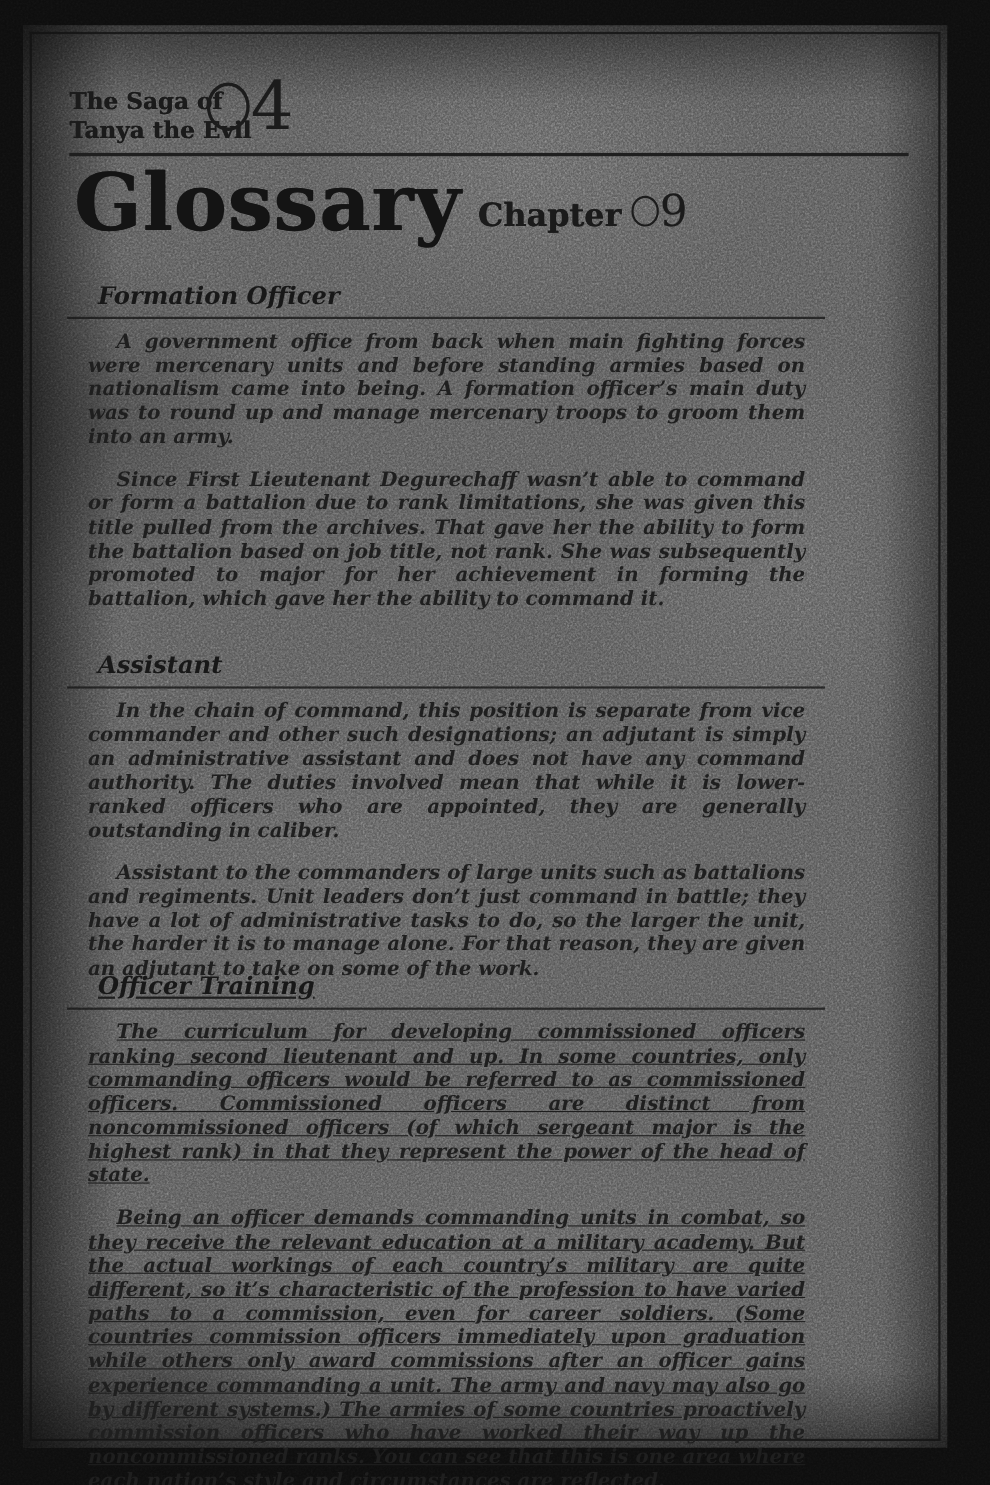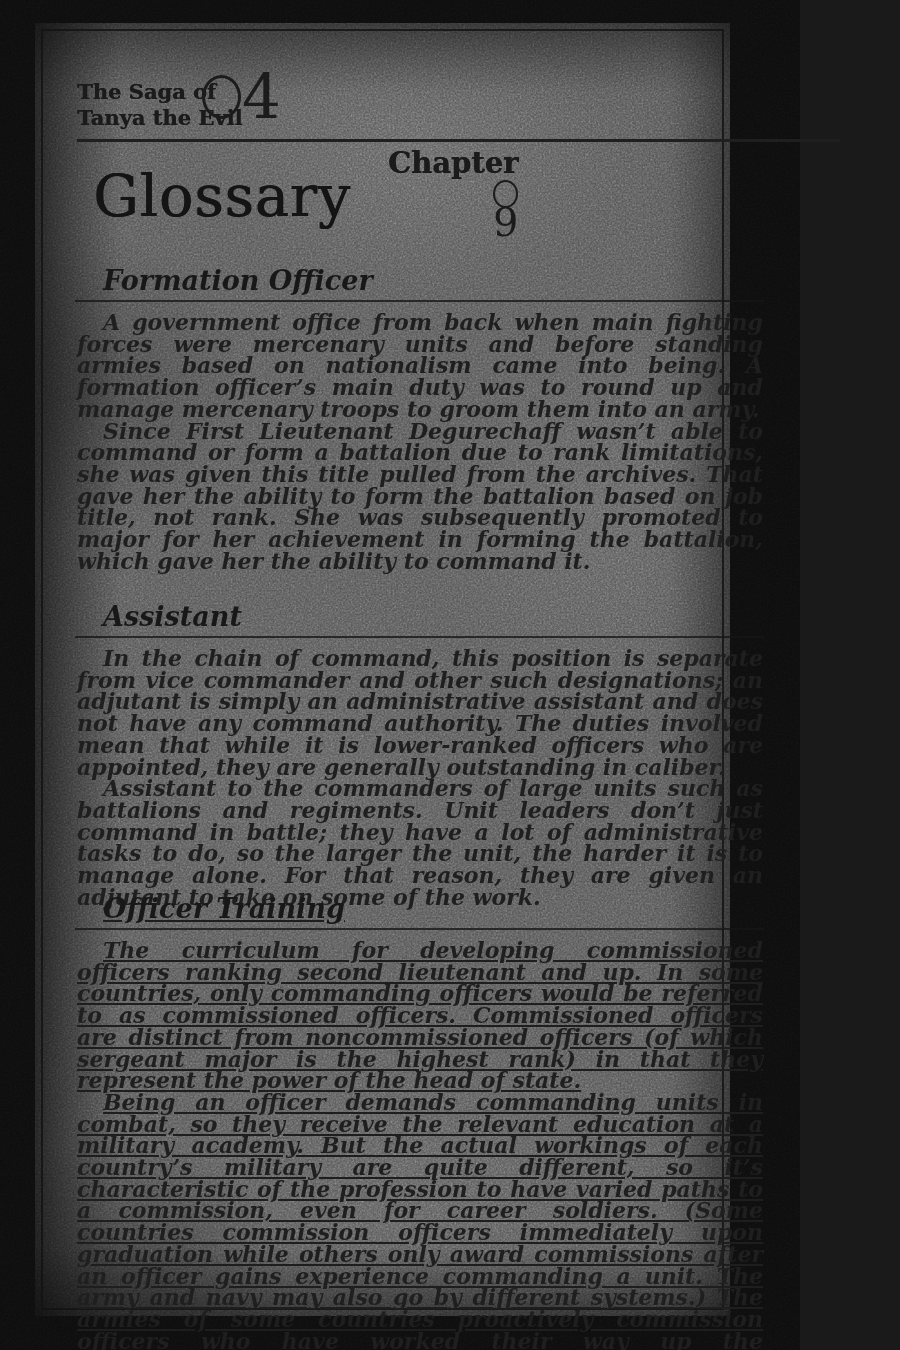--- a/index.html
+++ b/index.html
@@ -7,21 +7,21 @@
     width:900px;height:1350px;
     background:#1a1a1a;
     position:relative;
     overflow:hidden;
     font-family:"DejaVu Serif", serif;
   }
   .defs{position:absolute;width:0;height:0;}
 
   
   .page{
-    position:absolute;left:35px;top:23px;width:695px;height:1293px;
+    position:absolute;left:21px;top:23px;width:840px;height:1293px;
     background:
       radial-gradient(ellipse 300px 200px at 55% 10%, rgba(255,255,255,.22), transparent 70%),
       radial-gradient(ellipse 260px 300px at 82% 38%, rgba(255,255,255,.16), transparent 70%),
       radial-gradient(ellipse 300px 260px at 38% 58%, rgba(255,255,255,.12), transparent 70%),
       radial-gradient(ellipse 360px 260px at 55% 90%, rgba(255,255,255,.15), transparent 70%),
       radial-gradient(ellipse 220px 220px at 8% 28%, rgba(0,0,0,.20), transparent 70%),
       radial-gradient(ellipse 240px 200px at 12% 97%, rgba(0,0,0,.30), transparent 70%),
       #a8a8a8;
   }
   .grain{
@@ -66,58 +66,57 @@
   }
   .header-rule{
     position:absolute;z-index:4;left:42px;top:116px;width:763px;height:3px;
     background:#1f1f1f;
   }
   .title-row{
     position:absolute;z-index:4;left:43px;top:121px;
     display:flex;align-items:flex-end;color:#141414;
   }
   .main-title{
-    margin:15px;font-size:57px;line-height:74px;font-weight:normal;
+    margin:3px;font-size:72px;line-height:74px;font-weight:bold;
     letter-spacing:1px;
     text-shadow:.8px 0 0 currentColor;
   }
   .chapter{
-    display:flex;align-items:flex-end;margin-left:22px;margin-bottom:12px;
+    display:flex;align-items:flex-start;margin-left:12px;margin-bottom:12px;
     font-weight:bold;font-size:29px;color:#1b1b1b;
     text-shadow:.4px 0 0 currentColor;
-    flex-direction:column;
   }
   .chapter .circle-digit{
     width:25px;height:28px;border-width:2.5px;margin-left:9px;
   }
   .chapter .plain-digit{
     font-size:40px;font-weight:normal;line-height:28px;margin-left:1px;
     text-shadow:none;
   }
 
   
   .entry{
     position:absolute;z-index:4;left:42px;width:686px;color:#1e1e1e;
   }
   .e1{top:230px;}
   .e2{top:566px;}
   .e3{top:858px;text-decoration:underline;}
   .entry h2{
-    margin:16px 0 0 26px;
-    font-style:italic;font-weight:bold;font-size:27px;line-height:24px;
+    margin:4px 0 0 26px;
+    font-style:italic;font-weight:bold;font-size:22px;line-height:24px;
     color:#181818;
   }
   .entry .rule{
     height:2px;background:rgba(22,22,22,.78);
     margin:7px 0 0 -2px;width:689px;
   }
   .entry p{
-    margin:0;
+    margin:17px;
     font-style:italic;font-weight:bold;
-    font-size:22px;line-height:21.7px;
+    font-size:18px;line-height:21.7px;
     text-align:justify;text-indent:26px;
     color:#1f1f1f;
   }
   .entry p:first-of-type{margin-top:10px;}
 </style>
 </head>
 <body>
 
 <svg class="defs" xmlns="http://www.w3.org/2000/svg">
   <filter id="grainF">

